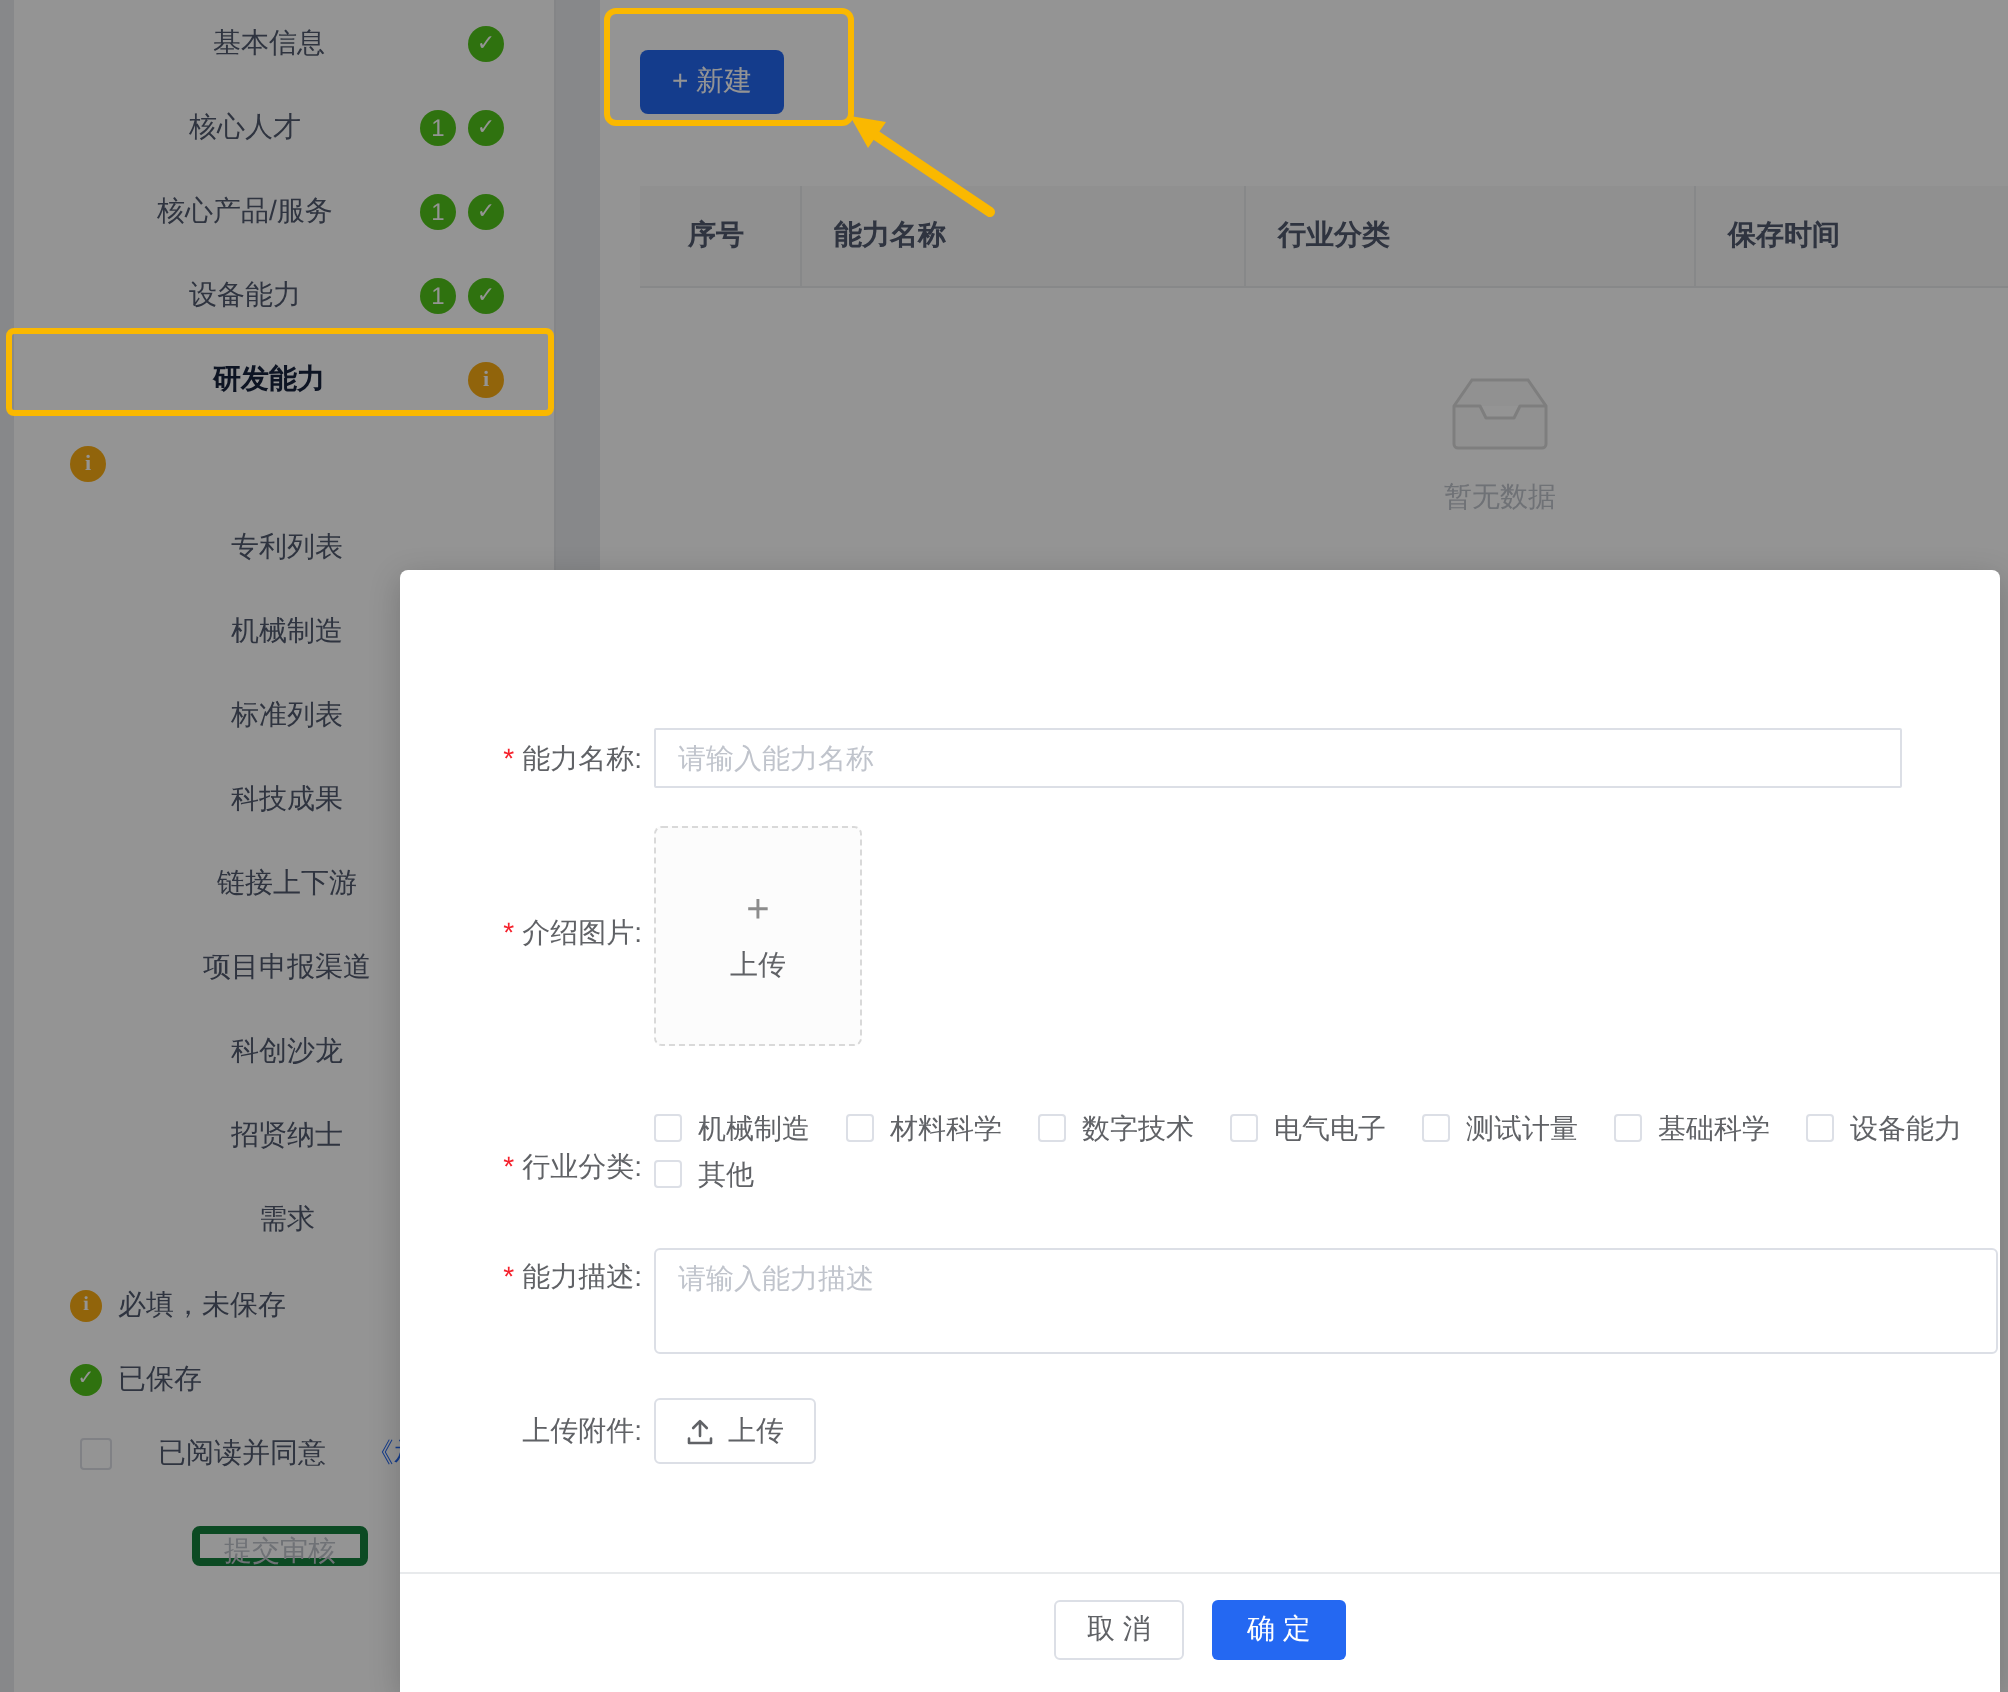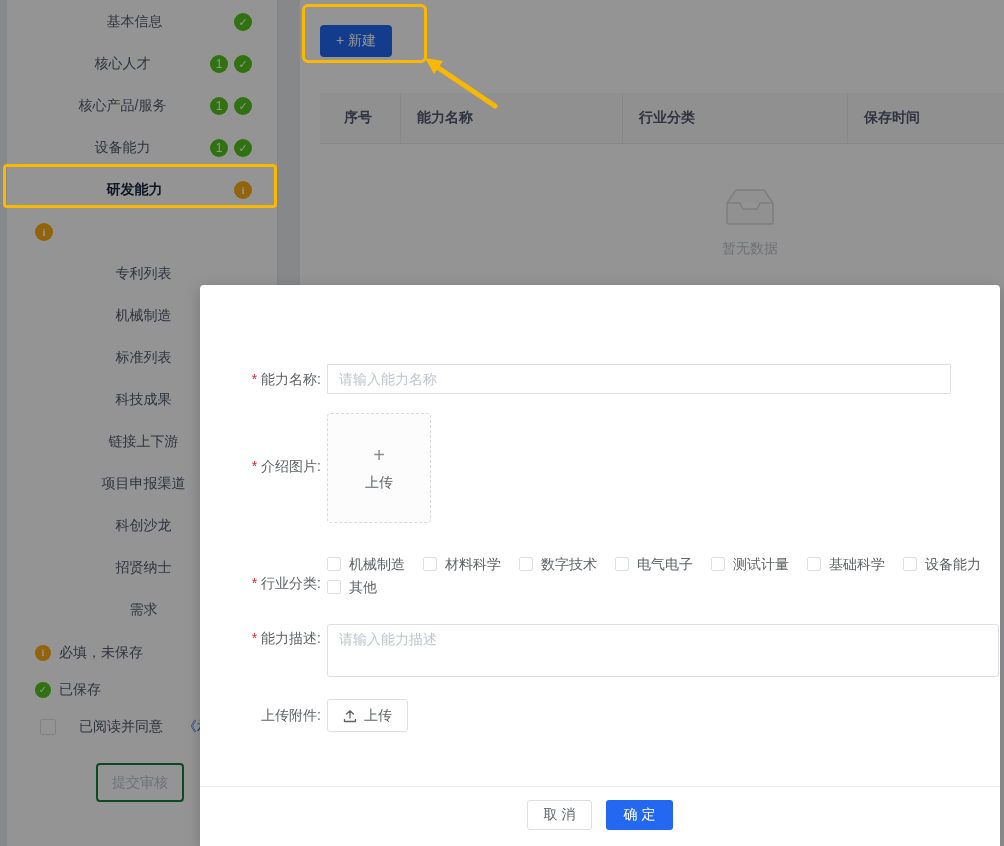--- a/index.html
+++ b/index.html
@@ -19,21 +19,21 @@
   .badge.check { background:#52c41a; }
   .badge.info  { background:#faad14; font-weight:bold; font-family:"Liberation Serif",serif; }
   .legend { position:absolute; left:0; top:634px; width:100%; }
   .legend-row { height:37px; display:flex; align-items:center; padding-left:28px; gap:8px; }
   .legend-row .badge { width:16px; height:16px; font-size:10px; }
   .legend-row .lg-lbl { font-size:14px; color:#515a6e; }
   .agreement { position:absolute; left:0; top:718px; width:100%; display:flex; align-items:center; padding-left:33px;gap:12px; }
   .cbx { width:16px; height:16px; border:1px solid #dcdfe6; border-radius:2px; background:#fff; flex:0 0 auto; }
   .agree-text { margin-left:11px; font-size:14px; color:#515a6e; white-space:nowrap; }
   .agree-link { margin-left:8px; font-size:14px; color:#2468f2; text-decoration:none; white-space:nowrap; cursor:pointer; }
-  .submit-btn { position:absolute; left:89px; top:763px; width:88px; height:39px; background:#fff; border:2px solid #15803d; border-radius:4px; color:#c0c4cc; font-size:14px; font-family:inherit; }
+  .submit-btn { position:absolute; left:89px; top:763px; width:88px; height:20px; background:#fff; border:4px solid #15803d; border-radius:4px; color:#c0c4cc; font-size:14px; font-family:inherit; }
 
   
   .content { position:absolute; left:300px; top:0; right:0; bottom:0; background:#fff; }
   .new-btn { position:absolute; left:20px; top:25px; width:72px; height:32px; background:#2468f2; color:#fff; border:none; border-radius:4px; font-size:14px; font-family:inherit; cursor:pointer; }
   .table { position:absolute; left:20px; top:93px; width:860px; }
   .thead { display:flex; height:51px; background:#f8f8f9; border-bottom:1px solid #e8eaec; }
   .th { display:flex; align-items:center; padding-left:16px; font-size:14px; font-weight:700; color:#515a6e; border-right:1px solid #e8eaec; }
   .th:first-child { padding-left:24px; }
   .th:last-child { border-right:none; }
   .tbody { position:relative; height:200px; background:#fff; }

